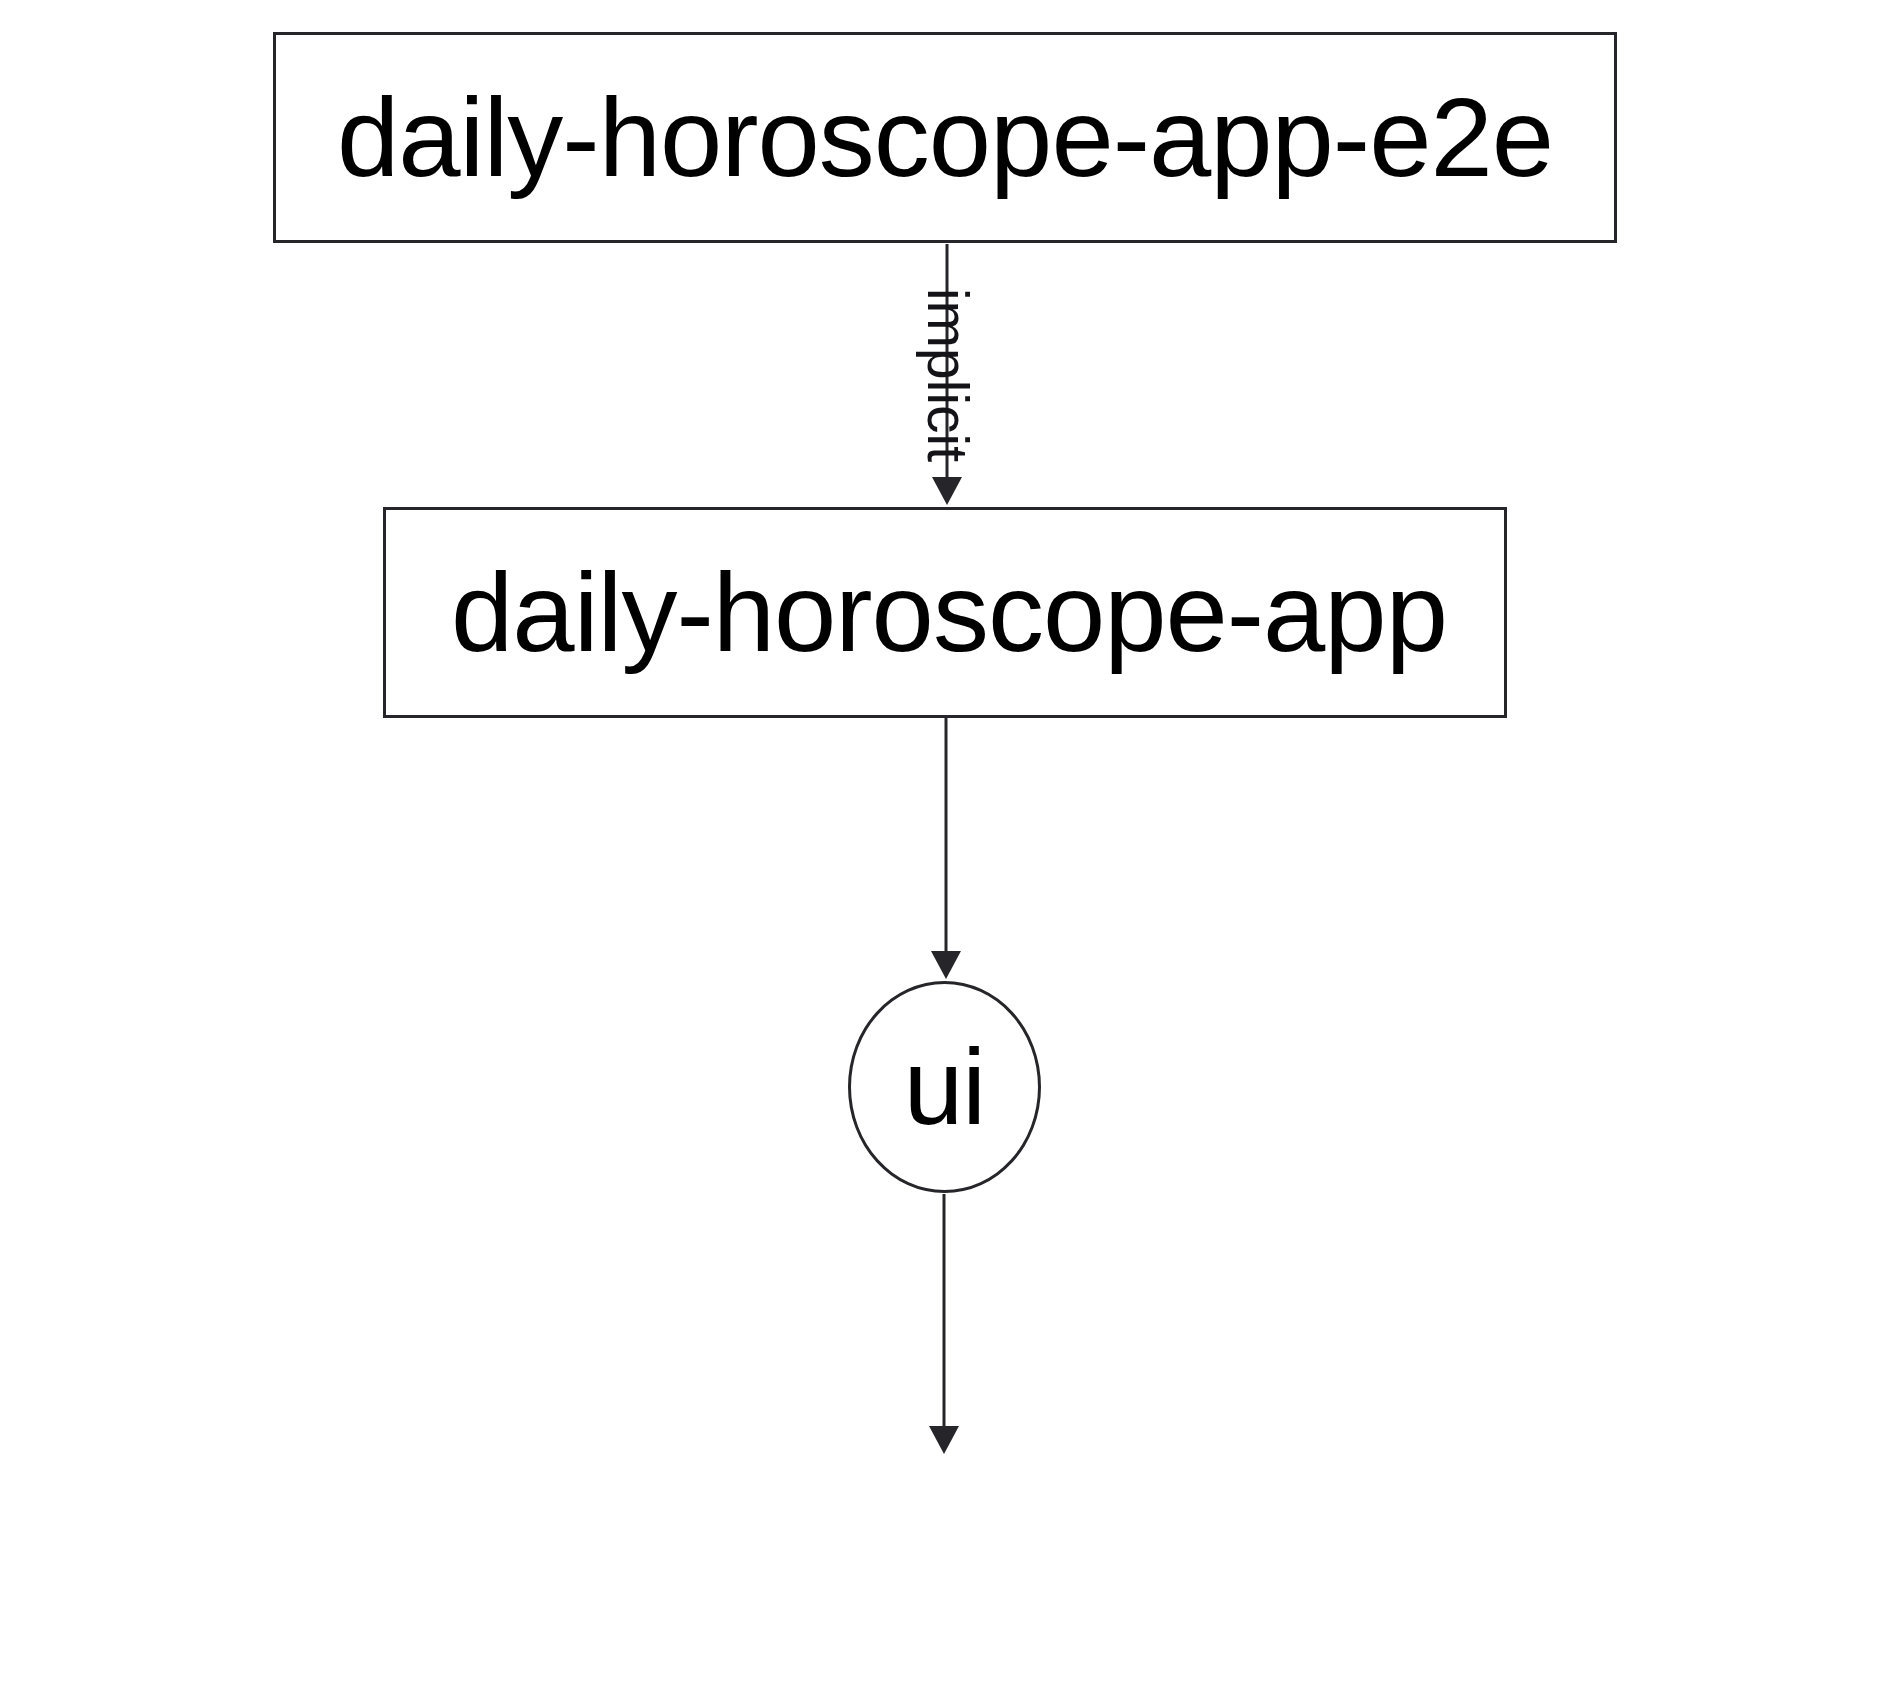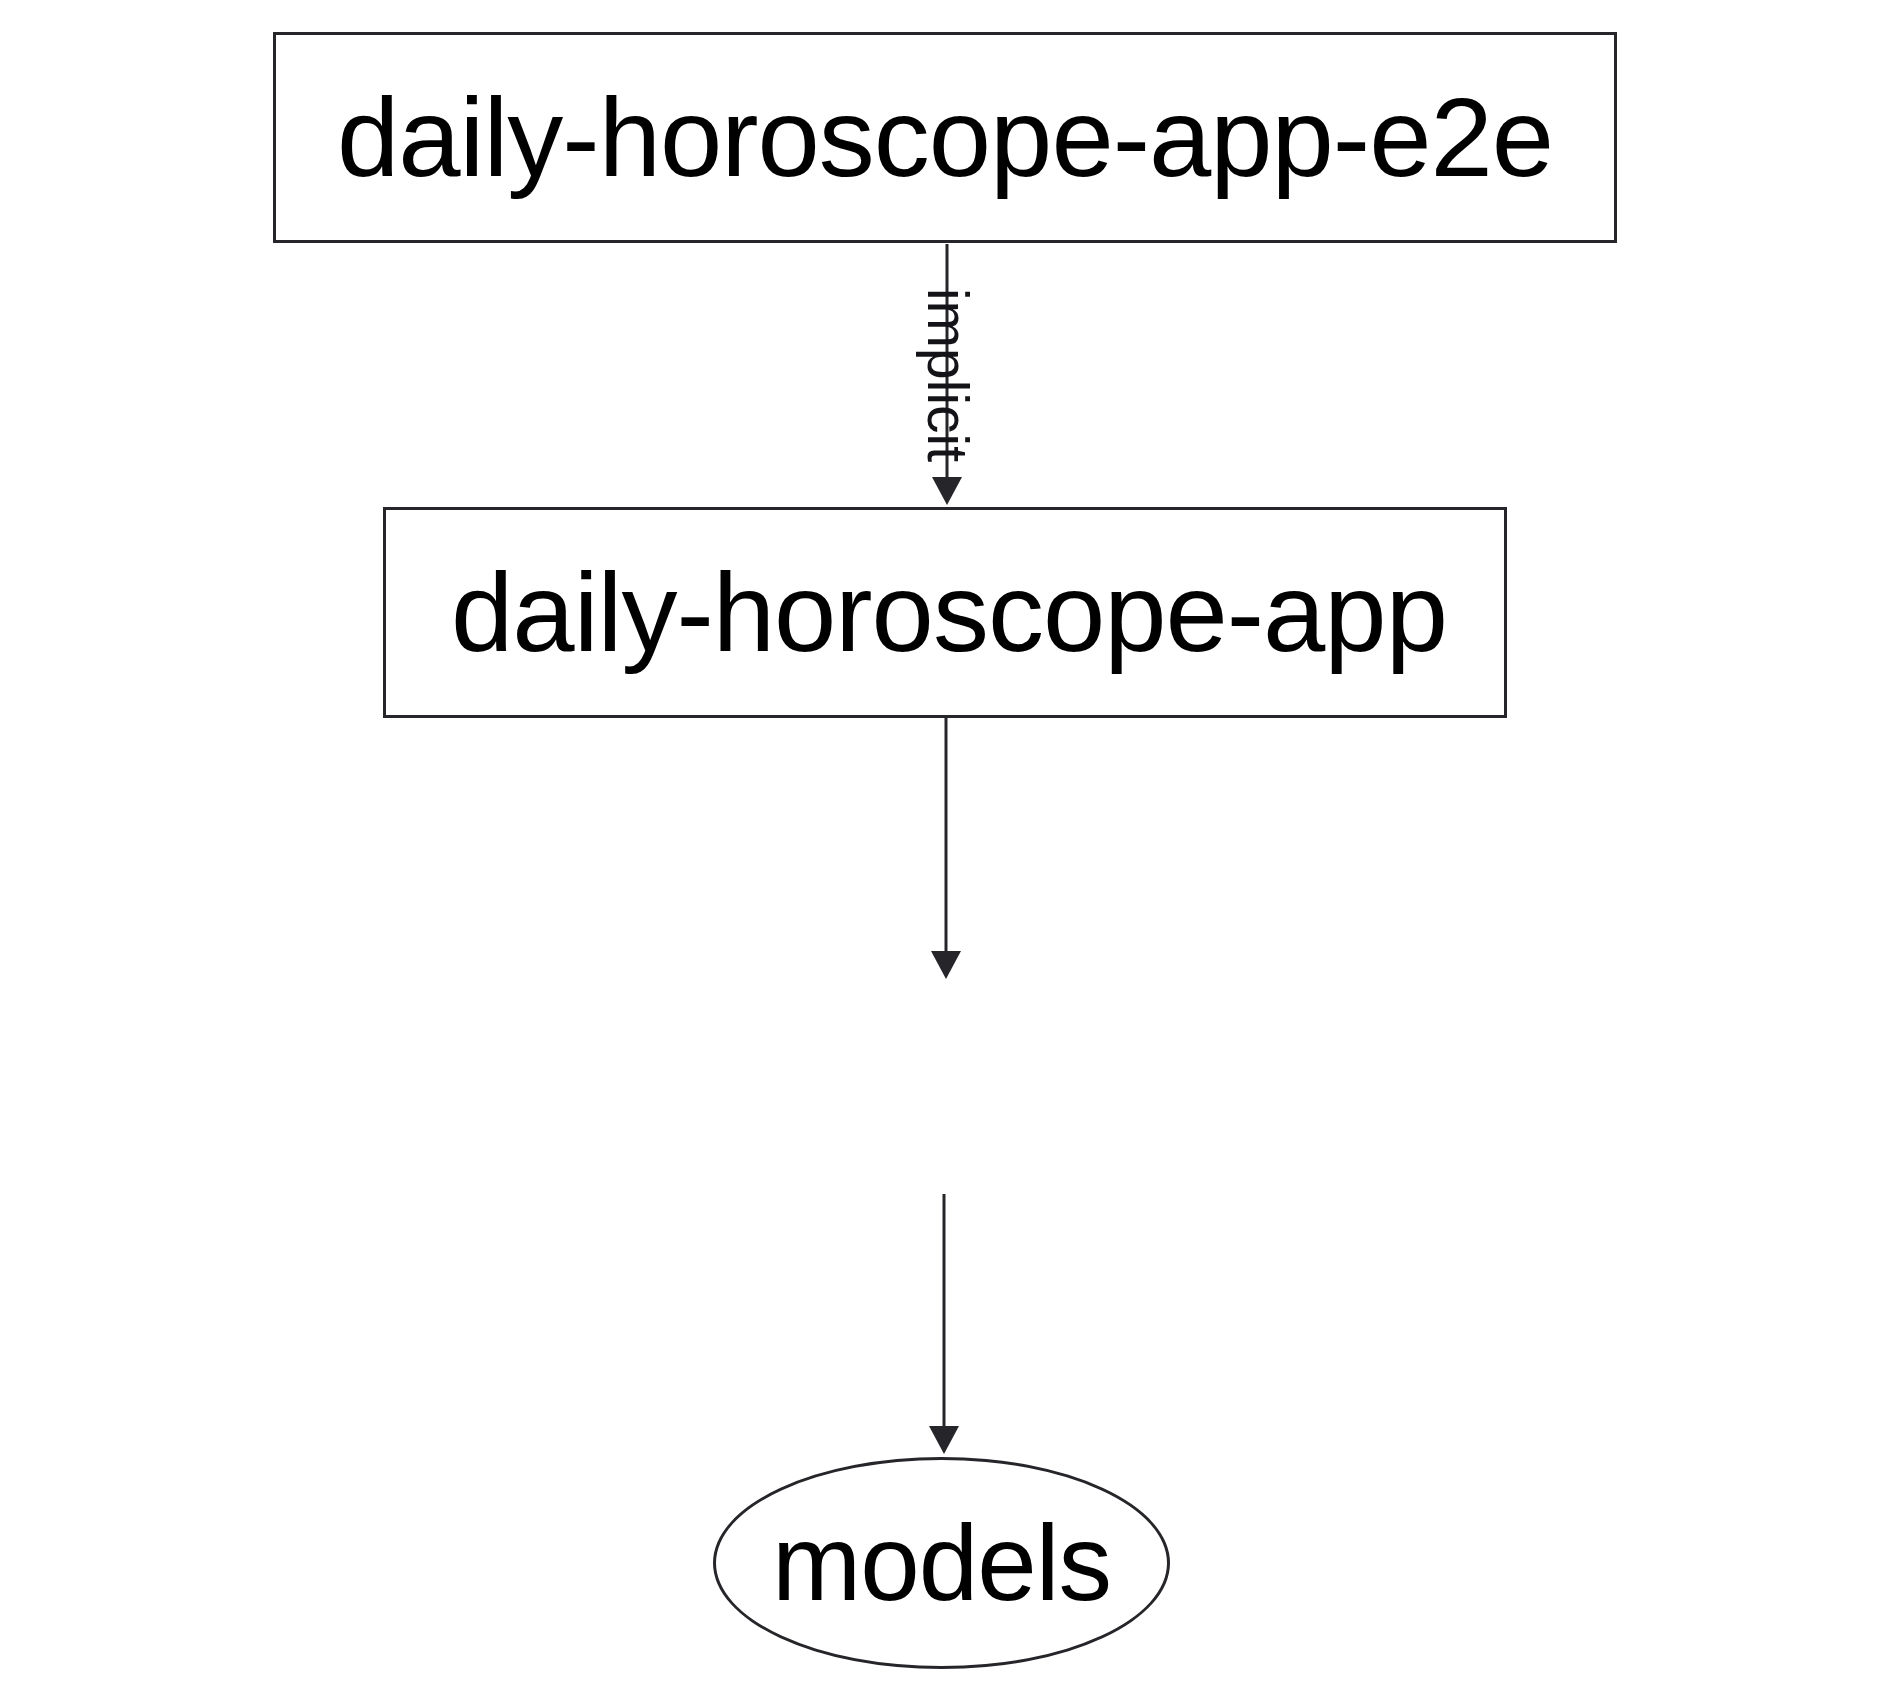--- a/index.html
+++ b/index.html
@@ -108,18 +108,18 @@
   <div id="node-e2e" class="node rect">
     <span class="node-label">daily-horoscope-app-e2e</span>
   </div>
 
   <div class="edge-label">implicit</div>
 
   <div id="node-app" class="node rect">
     <span class="node-label">daily-horoscope-app</span>
   </div>
 
+  <div id="node-ui" class="node ellipse">
+    <span class="node-label">ui</span>
+  </div>
 
-  <div id="node-models" class="node ellipse">
-    <span class="node-label">models</span>
-  </div>
 
 </div>
 
 </body></html>

